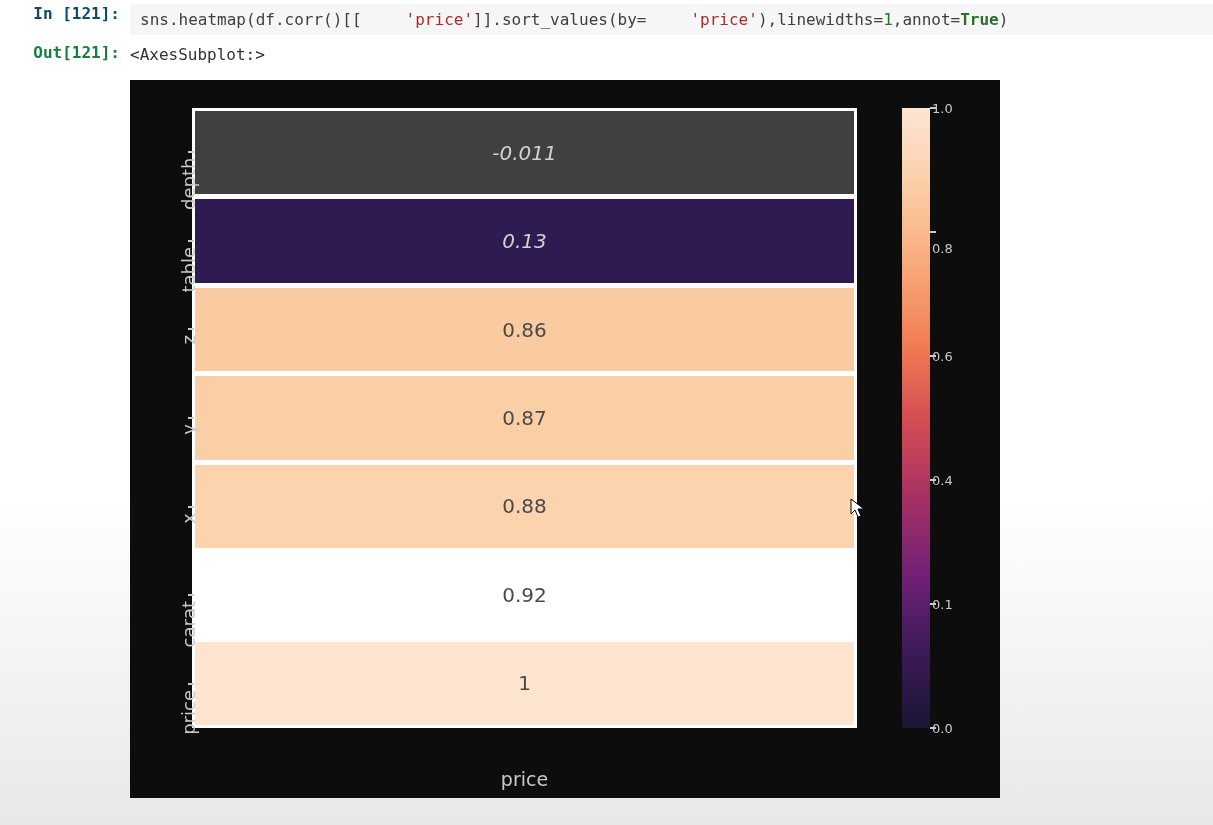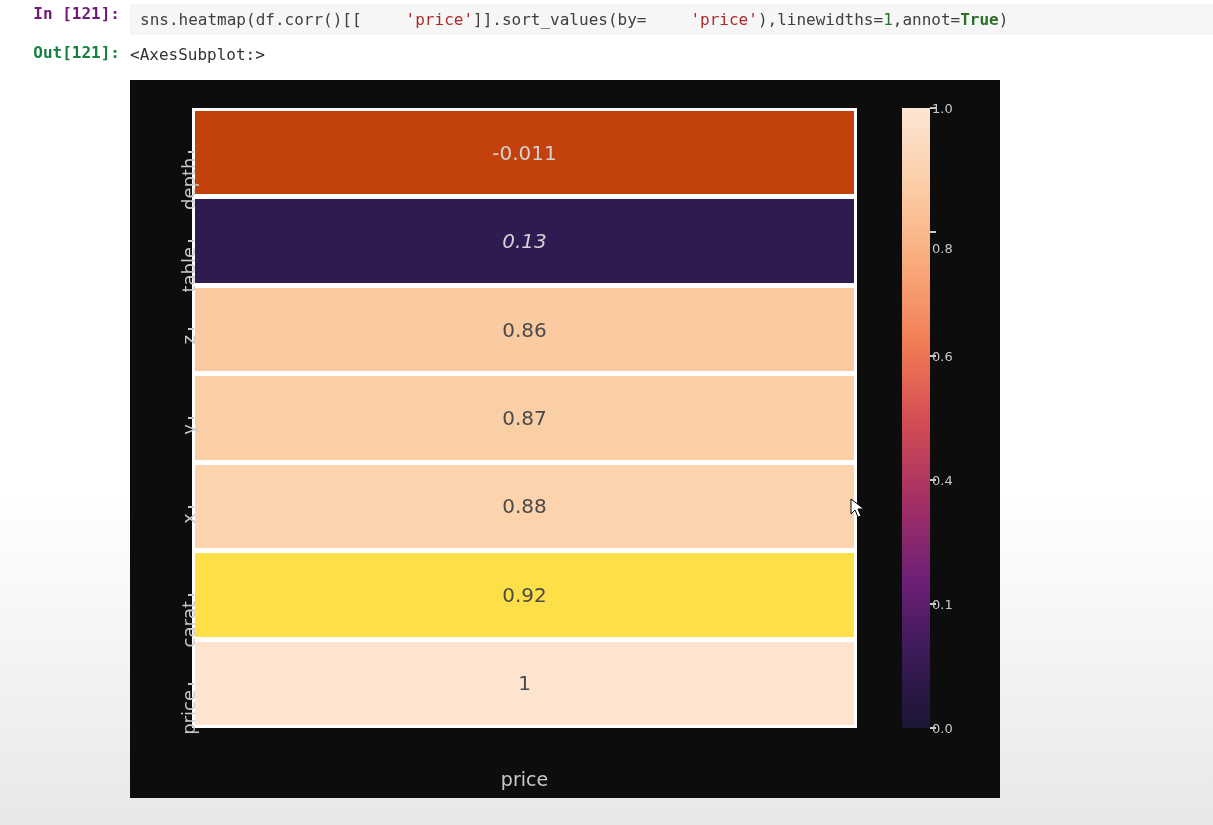--- a/index.html
+++ b/index.html
@@ -21,21 +21,21 @@
     }
     .prompt {
       width: 130px;
       text-align: right;
       padding-right: 10px;
       font-size: 16px;
       font-weight: 600;
       flex-shrink: 0;
       font-family: "DejaVu Sans Mono", Menlo, Consolas, monospace;
     }
-    .prompt-in { color: #701a75; }
+    .prompt-in { color: #0c4a6e; }
     .prompt-out { color: #15803d; }
     .code-area {
       background: #f6f6f6;
       padding: 6px 10px;
       font-size: 16px;
       font-family: "DejaVu Sans Mono", Menlo, Consolas, monospace;
       white-space: nowrap;
       flex: 1;
       color: #222;
     }
@@ -167,36 +167,36 @@
 </div>
 
 <div class="cell-row">
   <div class="prompt prompt-out">Out[121]:</div>
   <div class="output-text">&lt;AxesSubplot:&gt;</div>
 </div>
 
 <div class="plot-wrap">
   <div class="plot" id="plot">
     <div class="axes" id="axes">
-        <div class="hm-row" style="background: #c2410c;">
+        <div class="hm-row" style="background: #404040; font-style: italic;">
           <span class="hm-annot">-0.011</span>
         </div>
         <div class="hm-row" style="background: rgb(47, 26, 82); font-style: italic;">
           <span class="hm-annot">0.13</span>
         </div>
         <div class="hm-row" style="background: rgb(250, 203, 160);">
           <span class="hm-annot dark">0.86</span>
         </div>
         <div class="hm-row" style="background: rgb(251, 207, 166);">
           <span class="hm-annot dark">0.87</span>
         </div>
         <div class="hm-row" style="background: rgb(252, 211, 173);">
           <span class="hm-annot dark">0.88</span>
         </div>
-        <div class="hm-row" style="background: #fde047;">
+        <div class="hm-row" style="background: #ffffff;">
           <span class="hm-annot dark">0.92</span>
         </div>
         <div class="hm-row" style="background: rgb(253, 228, 206);">
           <span class="hm-annot dark">1</span>
         </div>
       </div>
     <div class="cbar"></div>
     <div class="xlabel">price</div>
     <svg class="cursor" viewBox="0 0 16 22">
       <path d="M1 1 L1 16 L5 12 L8 19 L11 18 L8 11 L14 11 Z" fill="#fff" stroke="#000" stroke-width="1"></path>

